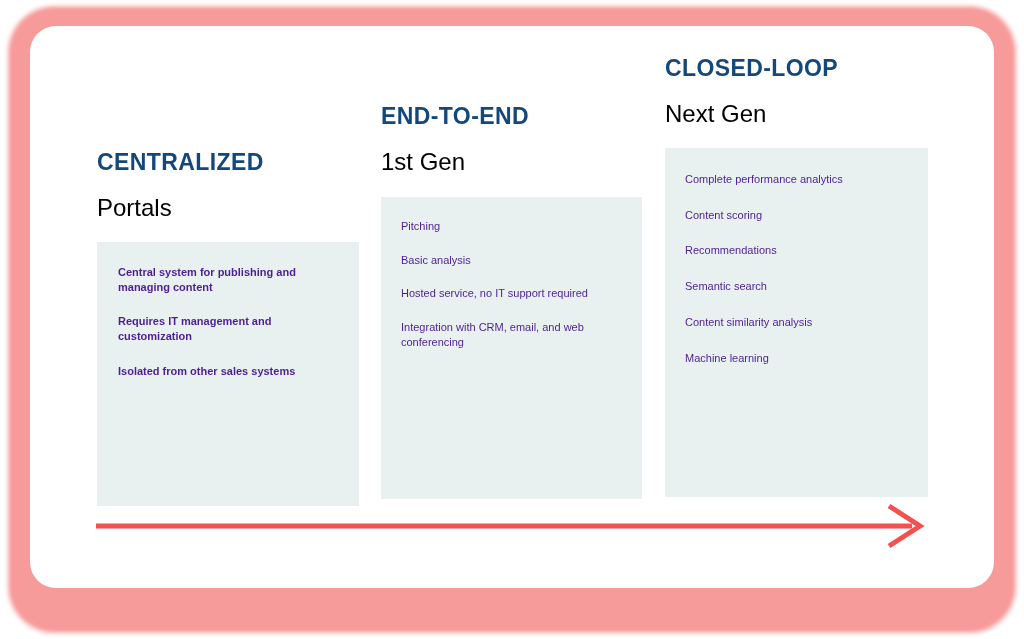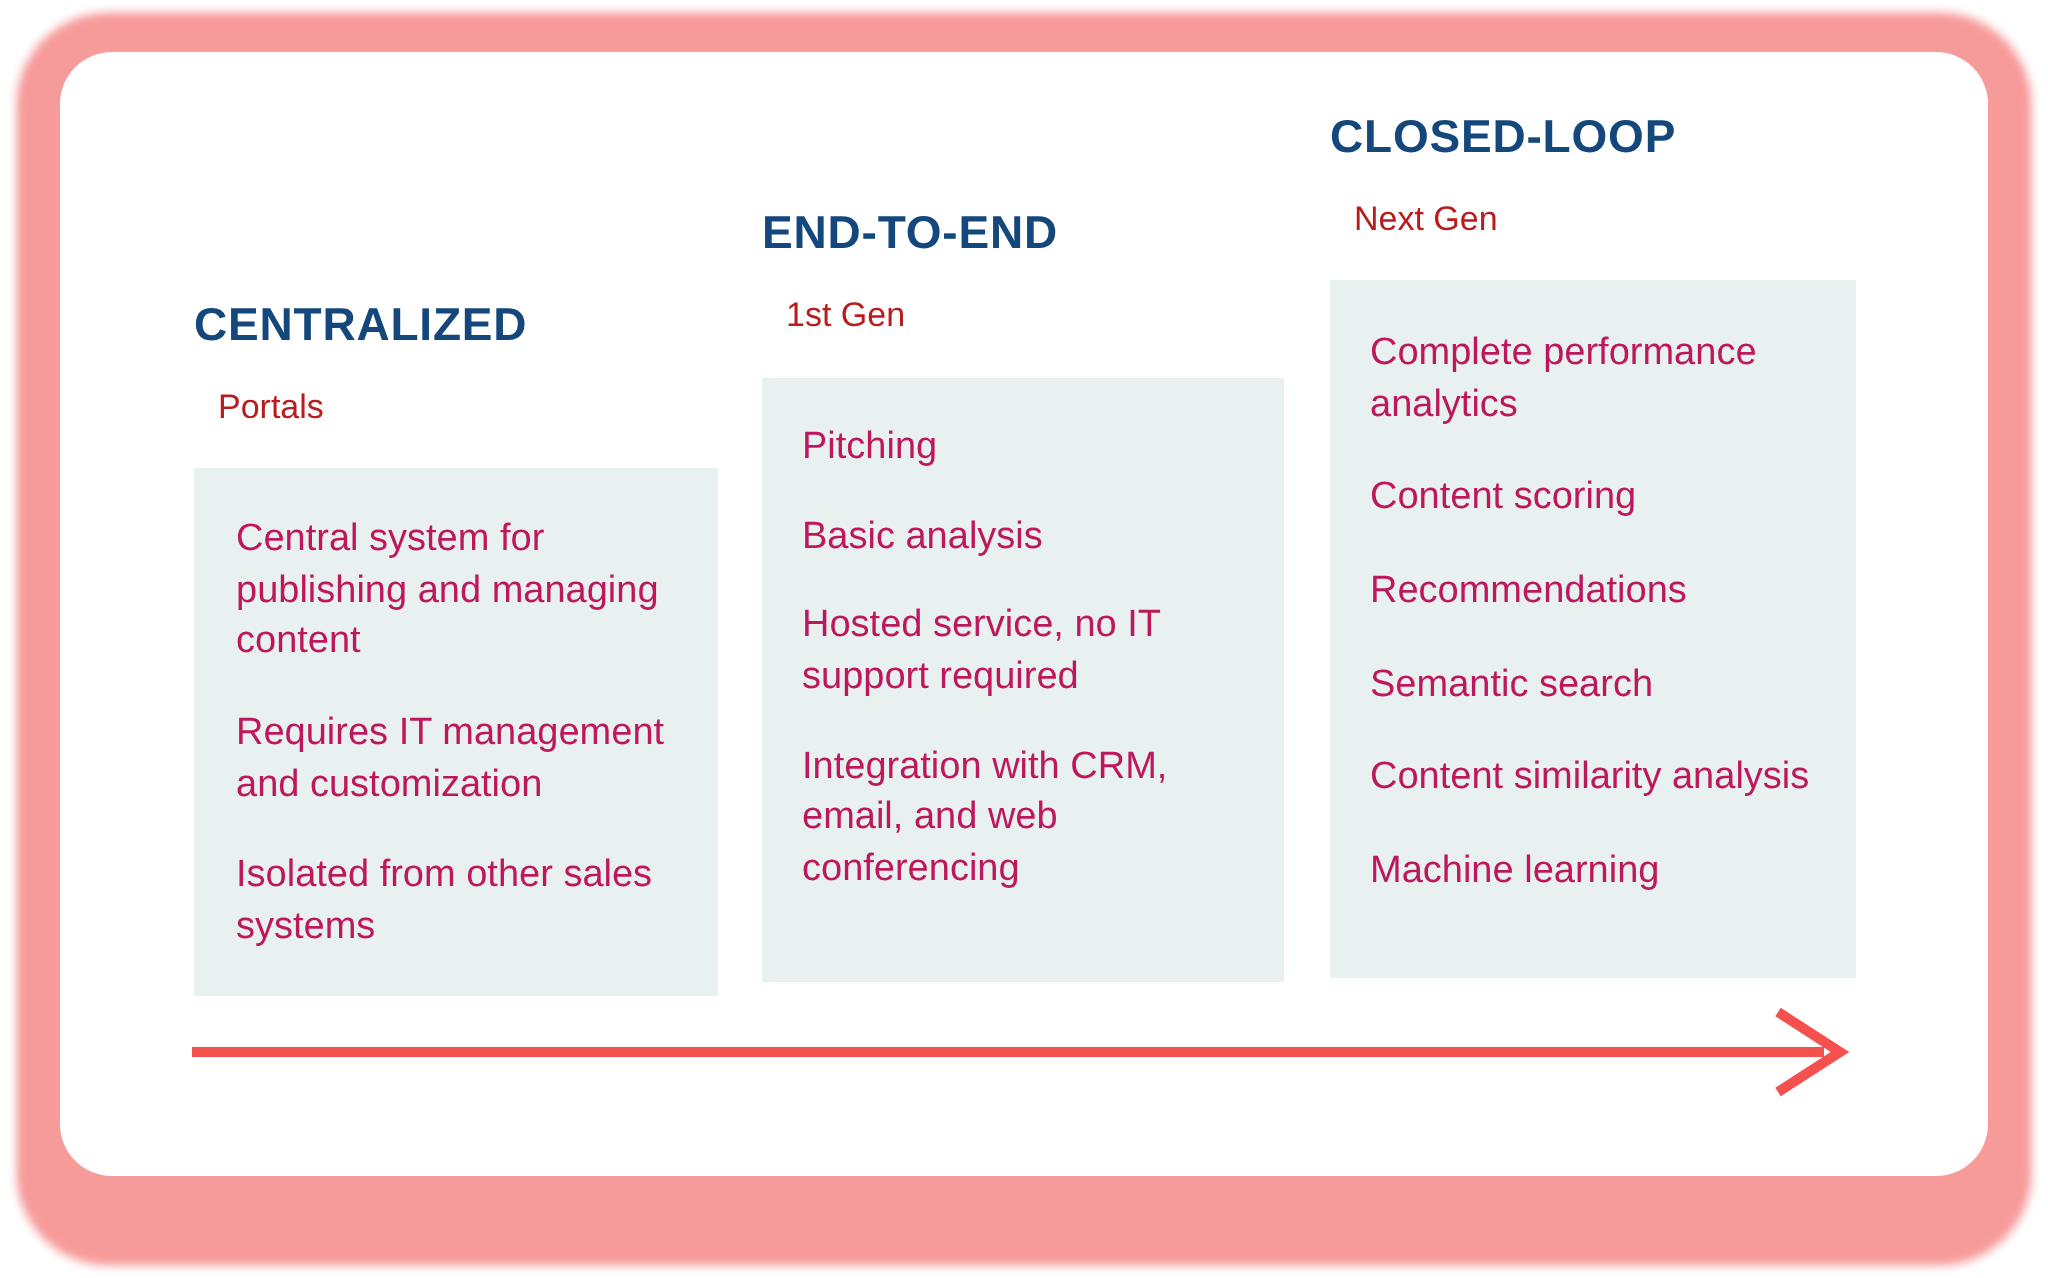--- a/index.html
+++ b/index.html
@@ -63,47 +63,47 @@
   .col-head {
     margin: 0;
     font-size: 23px;
     font-weight: bold;
     letter-spacing: 0.4px;
     color: #14477b;
     line-height: 1.1;
     white-space: nowrap;
   }
   .col-sub {
-    margin: 12px;
-    font-size: 17px;
+    margin: 0;
+    font-size: 24px;
     font-weight: normal;
-    color: #b91c1c;
+    color: #000000;
     line-height: 1.1;
     white-space: nowrap;
   }
   .col-box {
     background: #e9f1f0;
     box-sizing: border-box;
   }
   .col-list {
     list-style: none;
     margin: 0;
     padding: 0;
   }
   .col-list li {
-    font-size: 19px;
-    color: #be185d;
+    font-size: 11px;
+    color: #4c1d95;
     line-height: 1.35;
   }
 
   
   #col-1 { left: 97px; top: 150px; width: 262px; }
   #col-1 .col-head { margin-bottom: 20px; }
   #col-1 .col-sub { margin-bottom: 20px; }
-  #col-1 .col-box { width: 262px; height: 264px; padding: 23px 21px 0 21px; }
+  #col-1 .col-box { width: 262px; height: 264px; padding: 23px 21px 0 21px; font-weight: bold; }
   #col-1 .col-list li { margin-bottom: 20px; }
 
   
   #col-2 { left: 381px; top: 104px; width: 261px; }
   #col-2 .col-head { margin-bottom: 20px; }
   #col-2 .col-sub { margin-bottom: 21px; }
   #col-2 .col-box { width: 261px; height: 302px; padding: 22px 20px 0 20px; }
   #col-2 .col-list li { margin-bottom: 19px; }
 
   

